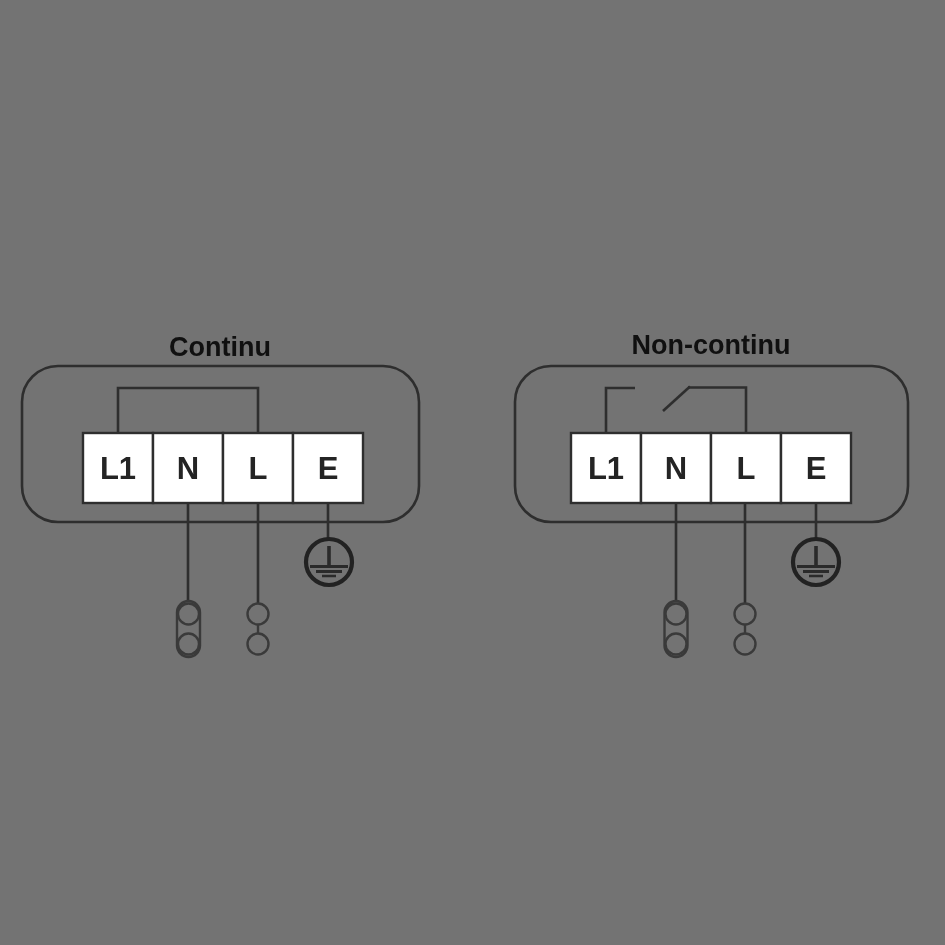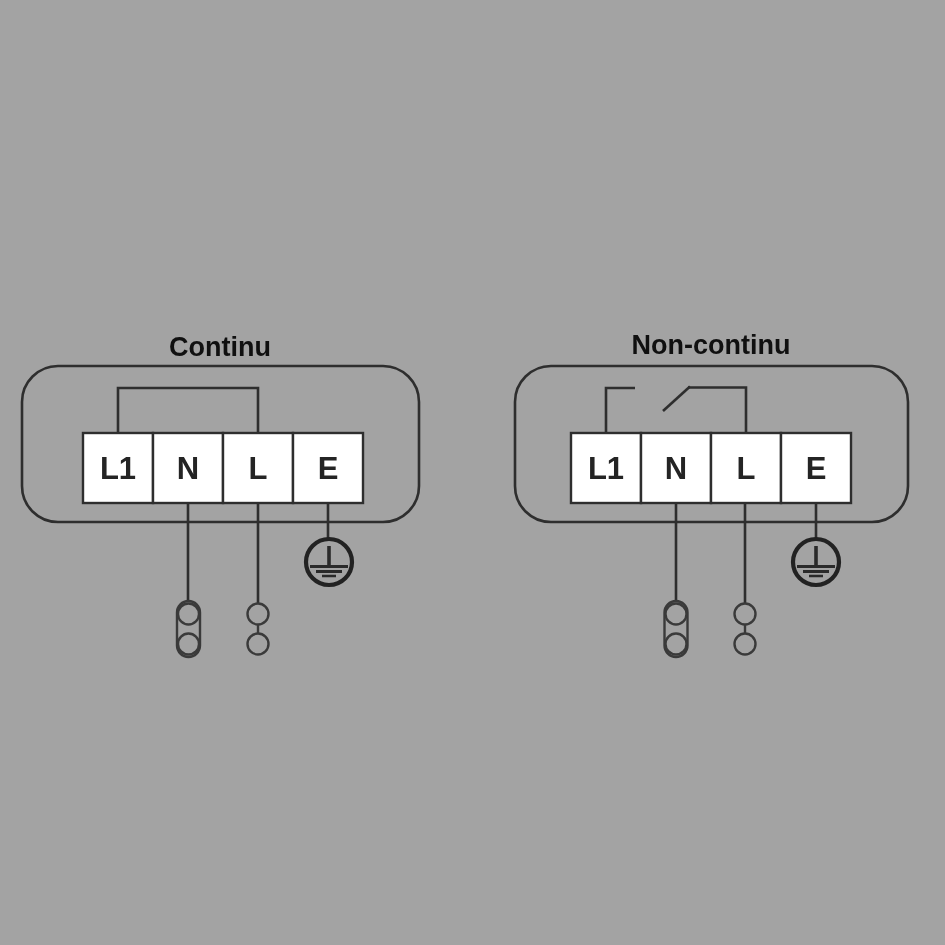--- a/index.html
+++ b/index.html
@@ -5,21 +5,21 @@
   html, body {
     margin: 0;
     padding: 0;
     background: #ffffff;
     font-family: "Liberation Sans", sans-serif;
   }
   .canvas {
     position: relative;
     width: 945px;
     height: 945px;
-    background: #a3a3a3;
+    background: #737373;
     overflow: hidden;
   }
   svg { display: block; }
   .enc {
     fill: none;
     stroke: #2e2e2e;
     stroke-width: 2.6;
   }
   .box {
     fill: #ffffff;

